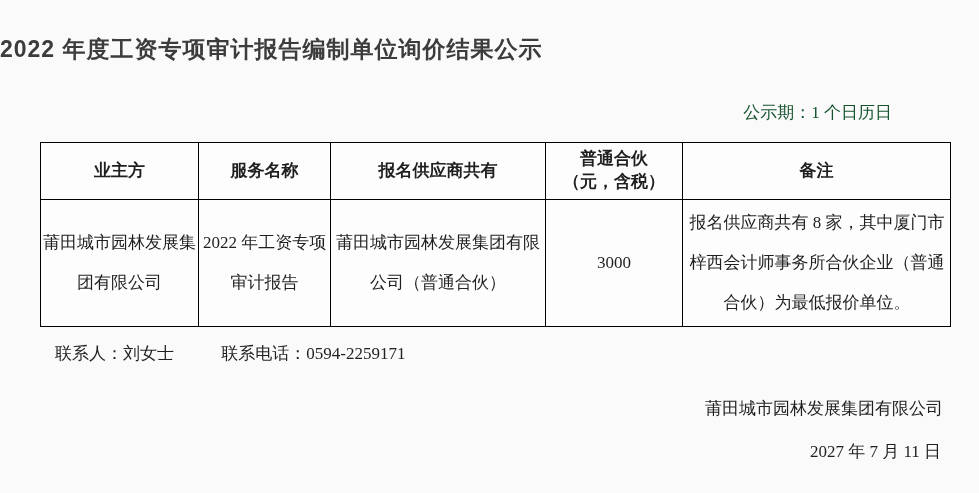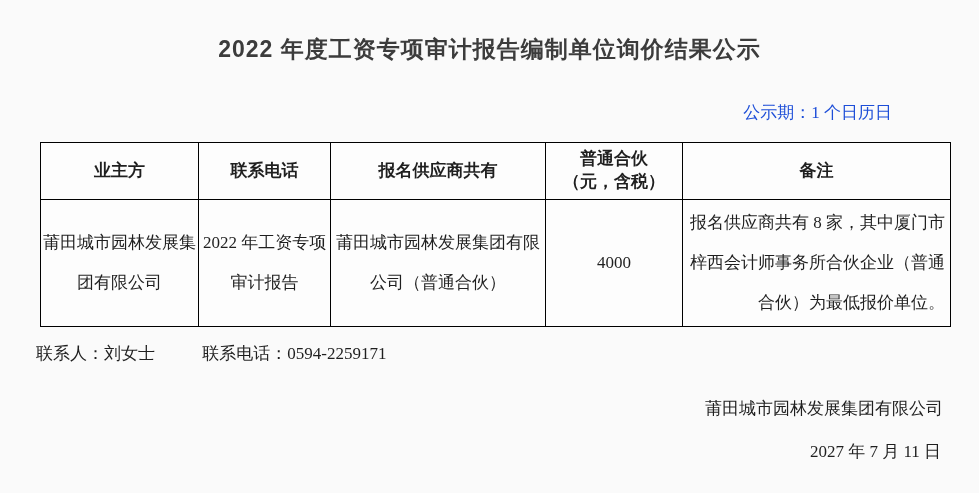--- a/index.html
+++ b/index.html
@@ -9,33 +9,32 @@
     background: #fafafa;
     font-family: "Liberation Serif", "DejaVu Serif", serif;
     color: #1f1f1f;
     overflow: hidden;
   }
   .title {
     position: absolute;
     top: 34px;
     left: 0;
     width: 979px;
-    text-align: center;
     font-family: "Liberation Sans", "DejaVu Sans", sans-serif;
     font-size: 23px;
     font-weight: 600;
     letter-spacing: 1px;
     color: #3c3c3c;
   }
   .period {
     position: absolute;
     top: 101px;
     right: 87px;
     font-size: 17px;
-    color: #1d4ed8;
+    color: #14532d;
   }
   table.notice-table {
     position: absolute;
     top: 142px;
     left: 40px;
     width: 910px;
     border-collapse: collapse;
     table-layout: fixed;
   }
   .notice-table th, .notice-table td {
@@ -46,28 +45,28 @@
     background: #fdfdfd;
   }
   .notice-table th { font-weight: 700; height: 57px; line-height: 1.35; }
   .notice-table td { height: 127px; line-height: 40px; }
   .col-owner   { width: 158px; }
   .col-service { width: 132px; }
   .col-final   { width: 215px; }
   .col-price   { width: 137px; }
   .col-remarks { width: 268px; }
   td.cell-remarks {
-    text-align: right;
+    text-align: center;
     padding: 0 5px 0 6px;
     line-height: 40px;
   }
   .contact {
     position: absolute;
     top: 342px;
-    left: 36px;
+    left: 55px;
     font-size: 17px;
   }
   .contact .phone { margin-left: 43px; }
   .footer-org {
     position: absolute;
     top: 397px;
     right: 36px;
     font-size: 17px;
   }
   .footer-date {
@@ -88,35 +87,35 @@
   <colgroup>
     <col class="col-owner">
     <col class="col-service">
     <col class="col-final">
     <col class="col-price">
     <col class="col-remarks">
   </colgroup>
   <thead>
     <tr>
       <th>业主方</th>
-      <th>联系电话</th>
+      <th>服务名称</th>
       <th>报名供应商共有</th>
       <th>
         <div>普通合伙</div>
         <div>（元，含税）</div>
       </th>
       <th>备注</th>
     </tr>
   </thead>
   <tbody>
     <tr>
       <td>莆田城市园林发展集团有限公司</td>
       <td>2022 年工资专项审计报告</td>
       <td>莆田城市园林发展集团有限公司（普通合伙）</td>
-      <td>4000</td>
+      <td>3000</td>
       <td class="cell-remarks">报名供应商共有 8 家，其中厦门市梓西会计师事务所合伙企业（普通合伙）为最低报价单位。</td>
     </tr>
   </tbody>
 </table>
 
 <div class="contact">
   <span class="person">联系人：刘女士</span>
   <span class="phone">联系电话：0594-2259171</span>
 </div>
 

